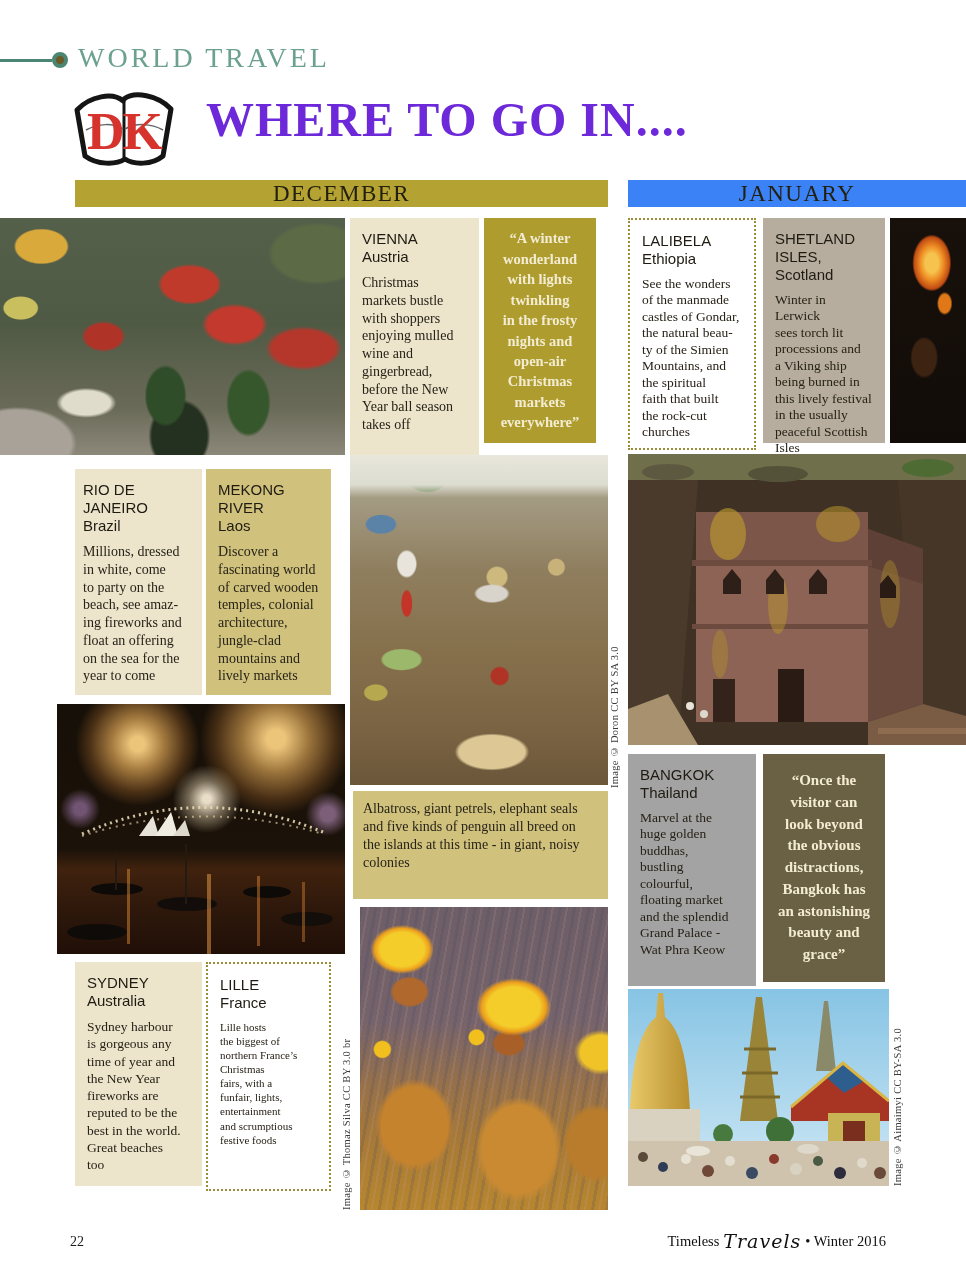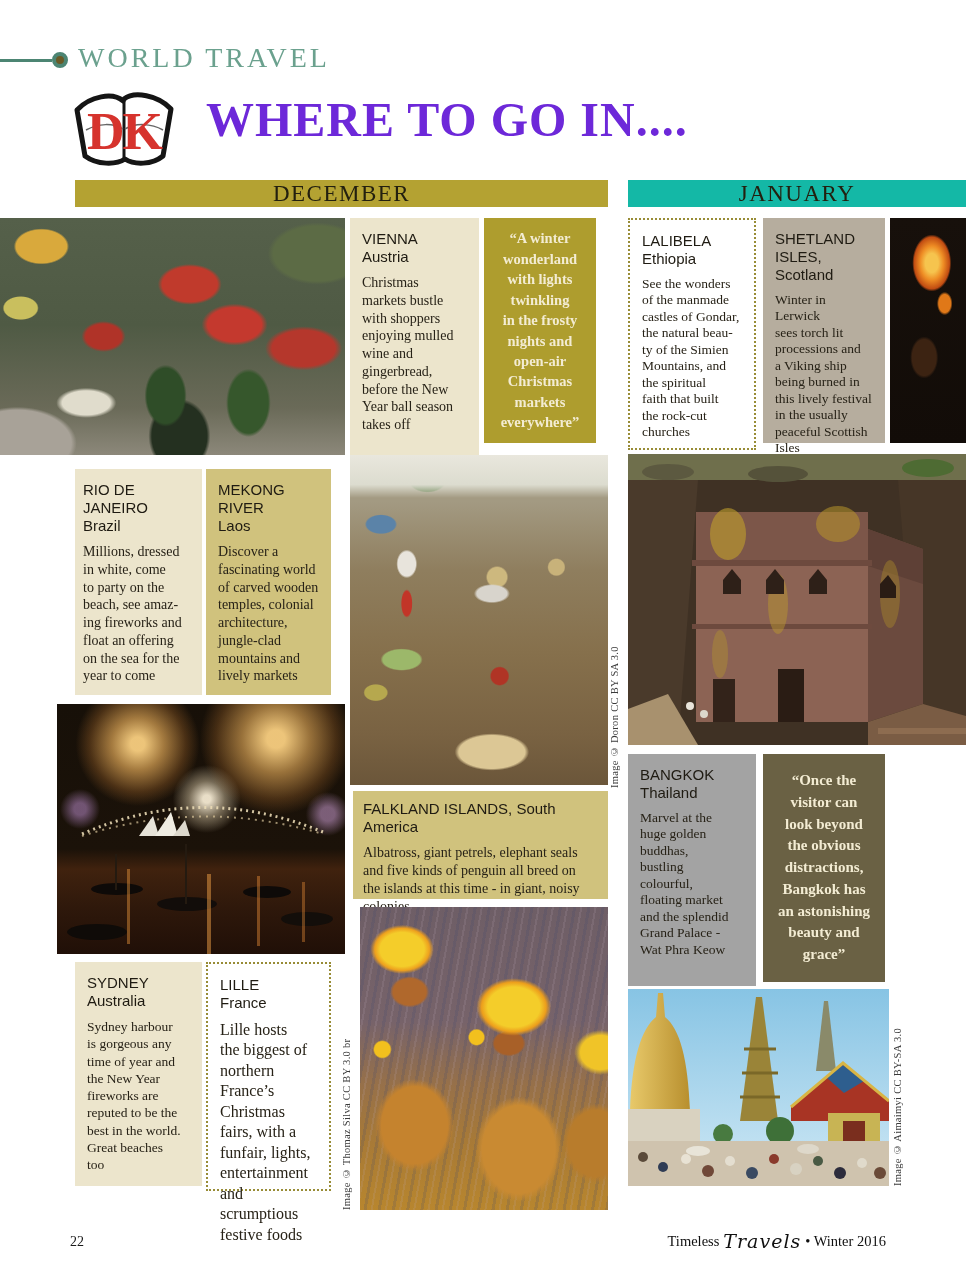--- a/index.html
+++ b/index.html
@@ -16,21 +16,21 @@
   .section-label { position:absolute; left:78px; top:42px; font-size:28px; letter-spacing:3px;
               color:#6ba18e; font-family:"Liberation Serif", serif; }
   .dk-logo { position:absolute; left:70px; top:84px; }
   .page-title { position:absolute; left:206px; top:92px; font-size:48px; letter-spacing:1px;
               color:#6d28d9; font-family:"Liberation Serif", serif; }
 
   
   .banner { position:absolute; top:180px; height:27px; display:flex; align-items:center;
             justify-content:center; font-size:23px; letter-spacing:1.5px; color:#23200f; }
   .banner.dec { left:75px; width:533px; background:#b4a232; }
-  .banner.jan { left:628px; width:338px; background:#14b8a6; }
+  .banner.jan { left:628px; width:338px; background:#3b82f6; }
 
   
   .box { position:absolute; padding:12px 10px 8px 12px; }
   .box h3 { font-family:"Liberation Sans", sans-serif; font-weight:normal; font-size:15px;
             line-height:1.2; color:#1f1b12; white-space:pre-line; margin-bottom:8px; }
   .box p  { font-size:14px; line-height:1.27; color:#272217; white-space:pre-line; }
   .box.small p { font-size:13.5px; line-height:1.22; }
   .cream    { background:#ece5cc; }
   .oliveTan { background:#d0c27d; }
   .grayTan  { background:#b6ad9e; }
@@ -237,21 +237,20 @@
       <rect x="128" y="140" width="2" height="60" fill="#241a10"></rect>
       <rect x="58" y="150" width="2" height="36" fill="#241a10"></rect>
       <rect x="70" y="165" width="3" height="75" fill="rgba(235,150,60,.45)"></rect>
       <rect x="150" y="170" width="4" height="80" fill="rgba(240,160,70,.5)"></rect>
       <rect x="200" y="172" width="3" height="70" fill="rgba(230,140,55,.45)"></rect>
       <rect x="245" y="178" width="3" height="60" fill="rgba(230,140,55,.4)"></rect>
     </svg>
   </div>
 
   <section class="box oliveTan" style="left:353px; top:791px; width:255px; height:108px; padding:9px 10px;">
-    <h3>FALKLAND ISLANDS, South America</h3>
     <p style="font-size:14px; line-height:1.28;">Albatross, giant petrels, elephant seals
 and five kinds of penguin all breed on
 the islands at this time - in giant, noisy
 colonies</p>
   </section>
 
   <div class="photo" id="photo-carnival"></div>
   <div class="credit" id="credit-carnival">Image ©  Thomaz Silva CC BY 3.0 br</div>
 
   <section class="box cream" style="left:75px; top:962px; width:127px; height:224px;">
@@ -264,21 +263,21 @@
 fireworks are
 reputed to be the
 best in the world.
 Great beaches
 too</p>
   </section>
 
   <section class="box dotted" style="left:206px; top:962px; width:125px; height:229px;">
     <h3>LILLE
 France</h3>
-    <p style="font-size:16px; line-height:1.28;">Lille hosts
+    <p style="font-size:11px; line-height:1.28;">Lille hosts
 the biggest of
 northern France’s
 Christmas
 fairs, with a
 funfair, lights,
 entertainment
 and scrumptious
 festive foods</p>
   </section>
 

